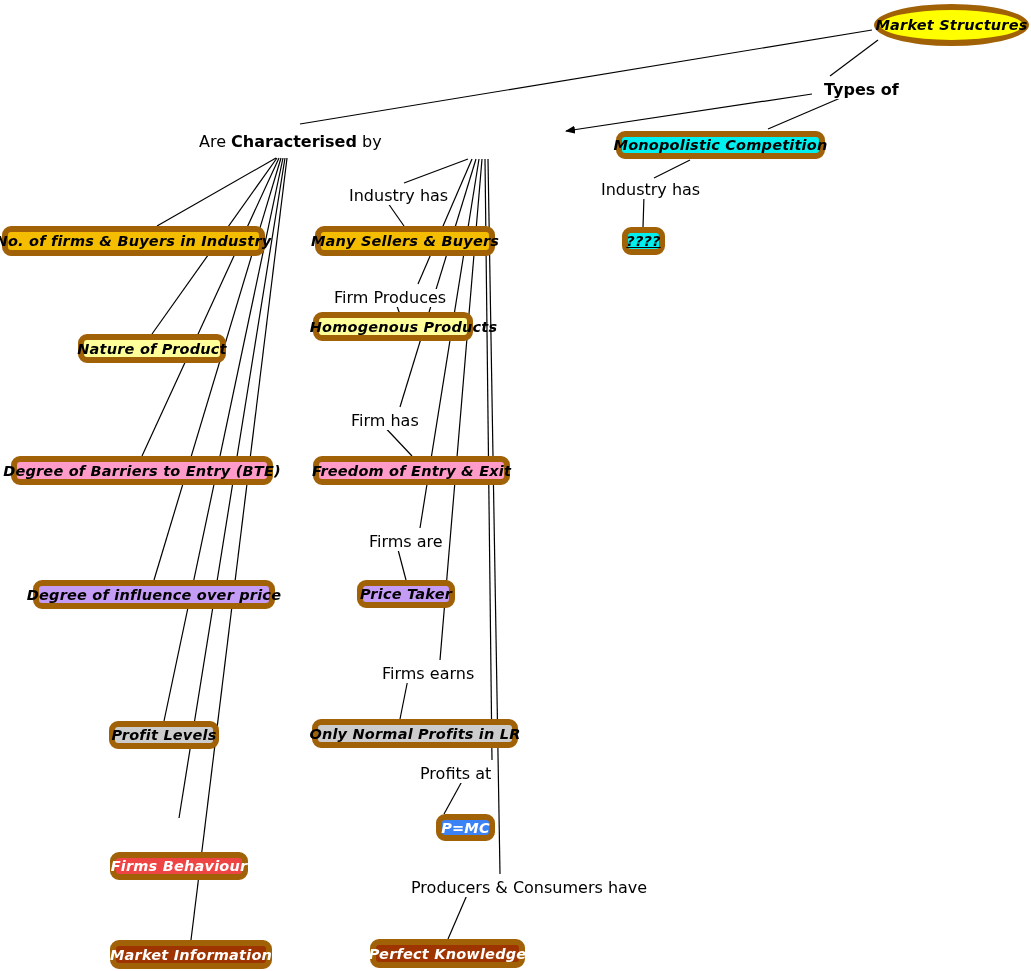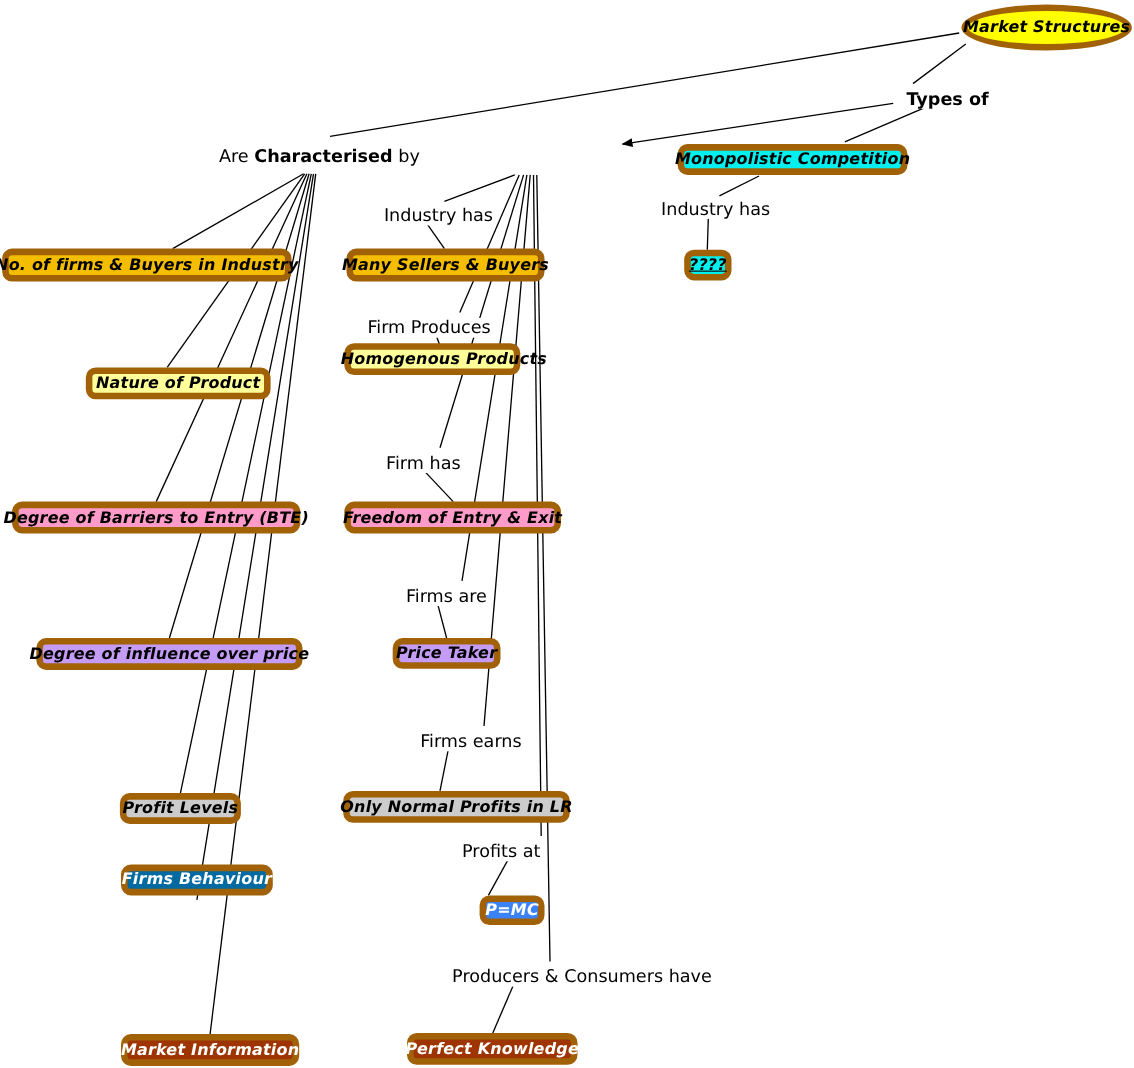--- a/index.html
+++ b/index.html
@@ -131,21 +131,21 @@
   </div>
 
   <div class="node" style="left:2px; top:226px; width:263px; height:30px; background:#F5BD00;">
     <span>No. of firms &amp; Buyers in Industry</span>
   </div>
 
   <div class="node" style="left:315px; top:226px; width:180px; height:30px; background:#F5BD00;text-align:center;">
     <span>Many Sellers &amp; Buyers</span>
   </div>
 
-  <div class="node" style="left:78px; top:334px; width:168px; height:29px; background:#FFFF99;">
+  <div class="node" style="left:78px; top:334px; width:148px; height:29px; background:#FFFF99;">
     <span>Nature of Product</span>
   </div>
 
   <div class="node" style="left:313px; top:312px; width:160px; height:29px; background:#FFFF99;padding-left:21px;">
     <span>Homogenous Products</span>
   </div>
 
   <div class="node" style="left:11px; top:456px; width:262px; height:29px; background:#FF9BC8;">
     <span>Degree of Barriers to Entry (BTE)</span>
   </div>
@@ -163,21 +163,21 @@
   </div>
 
   <div class="node" style="left:109px; top:721px; width:110px; height:28px; background:#CCCCCC;">
     <span>Profit Levels</span>
   </div>
 
   <div class="node" style="left:312px; top:719px; width:206px; height:29px; background:#CCCCCC;">
     <span>Only Normal Profits in LR</span>
   </div>
 
-  <div class="node" style="left:110px; top:786px; width:138px; height:28px; background:#0369a1; color:#FFFFFF;text-align:center;">
+  <div class="node" style="left:110px; top:852px; width:138px; height:28px; background:#ef4444; color:#FFFFFF;text-align:center;">
     <span>Firms Behaviour</span>
   </div>
 
   <div class="node" style="left:436px; top:814px; width:59px; height:27px; background:#3b82f6; color:#FFFFFF;">
     <span>P=MC</span>
   </div>
 
   <div class="node" style="left:110px; top:940px; width:162px; height:29px; background:#9E3400; color:#FFFFFF;">
     <span>Market Information</span>
   </div>

